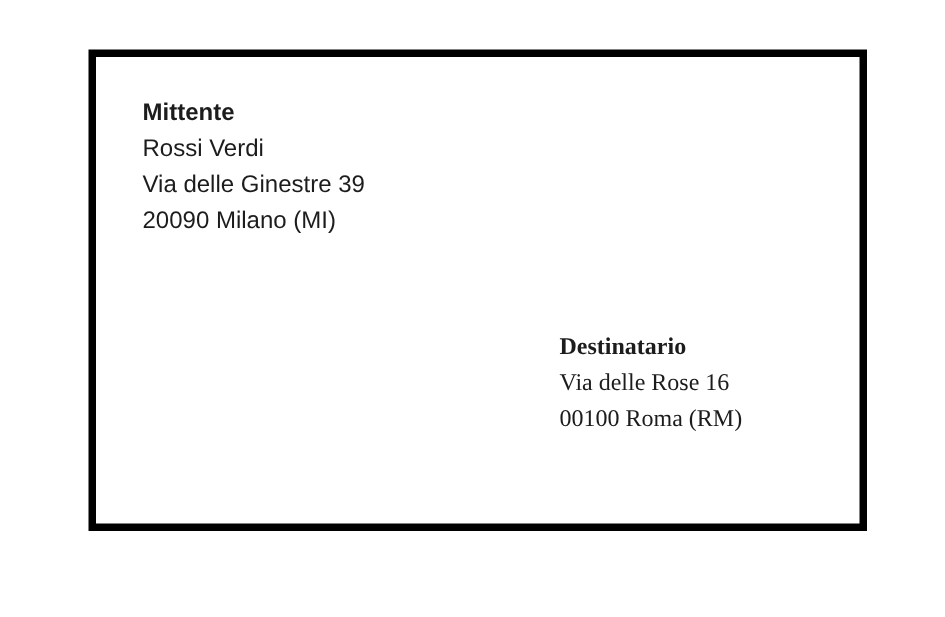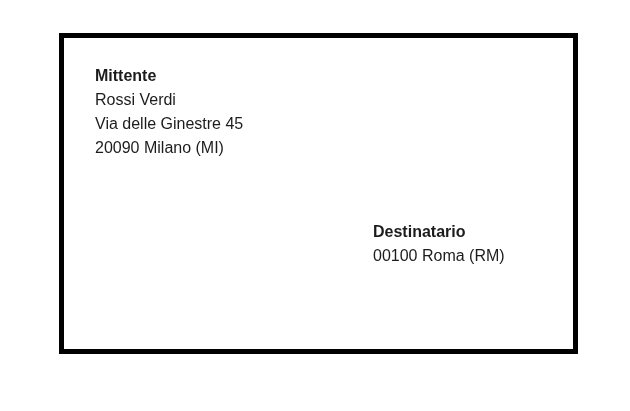--- a/index.html
+++ b/index.html
@@ -32,37 +32,39 @@
     line-height: 24px;
     white-space: nowrap;
   }
   .sender-block {
     left: 31px;
     top: 26px;
   }
   .recipient-block {
     left: 309px;
     top: 182px;
+    font-family: Liberation Serif, serif;
   }
   .address-label {
     font-weight: bold;
   }
 </style>
 </head>
 <body>
 
 <div class="canvas">
   <div class="envelope">
 
     <div class="address-block sender-block">
       <div class="address-label">Mittente</div>
       <div>Rossi Verdi</div>
-      <div>Via delle Ginestre 45</div>
+      <div>Via delle Ginestre 39</div>
       <div>20090 Milano (MI)</div>
     </div>
 
     <div class="address-block recipient-block">
       <div class="address-label">Destinatario</div>
+      <div>Via delle Rose 16</div>
       <div>00100 Roma (RM)</div>
     </div>
 
   </div>
 </div>
 
 </body></html>

